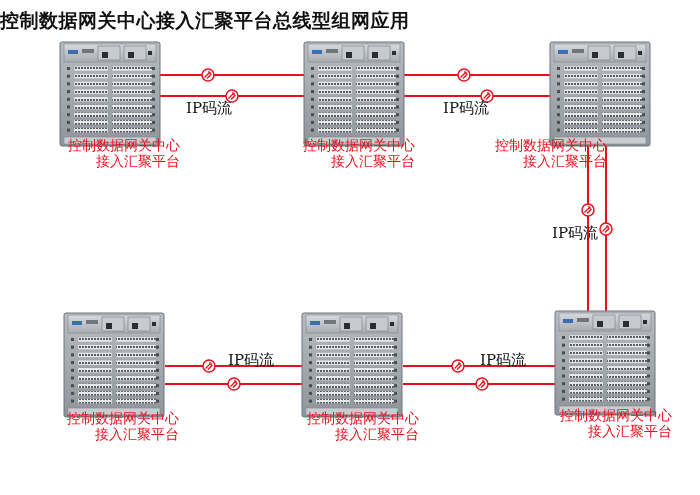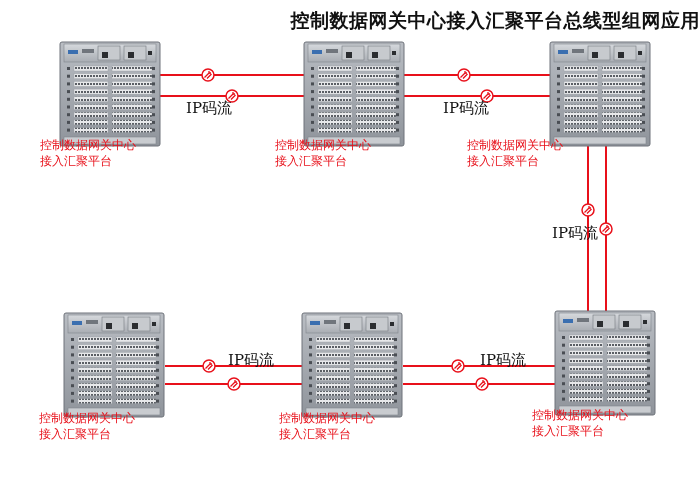--- a/index.html
+++ b/index.html
@@ -1,19 +1,19 @@
 <!DOCTYPE html>
 <html><head>
 <meta charset="utf-8">
 <style>
   html, body { margin: 0; padding: 0; background: #ffffff; }
   body { width: 700px; height: 495px; position: relative; overflow: hidden; font-family: "DejaVu Sans", "Liberation Sans", sans-serif; }
-  .title { position: absolute; left: 0; top: 8px; width: 700px; text-align: right; font-size: 19px; font-weight: bold; color: #111; letter-spacing: 0.5px; }
+  .title { position: absolute; left: 0; top: 8px; width: 700px; text-align: left; font-size: 19px; font-weight: bold; color: #111; letter-spacing: 0.5px; }
   svg.diagram { position: absolute; left: 0; top: 0; }
-  .node-label { position: absolute; width: 140px; text-align: left; color: #e8101a; font-family: "DejaVu Serif", "Liberation Serif", serif; font-size: 12px; line-height: 16px; }
+  .node-label { position: absolute; width: 140px; text-align: right; color: #e8101a; font-family: "DejaVu Serif", "Liberation Serif", serif; font-size: 14px; line-height: 16px; }
   .flow-label { position: absolute; font-family: "DejaVu Serif", "Liberation Serif", serif; font-size: 15px; color: #111; white-space: nowrap; }
 </style>
 </head>
 <body>
 
 <div class="title">控制数据网关中心接入汇聚平台总线型组网应用</div>
 
 <svg class="diagram" width="700" height="495" viewBox="0 0 700 495">
   <defs>
     <linearGradient id="gBody" x1="0" y1="0" x2="0" y2="1">

